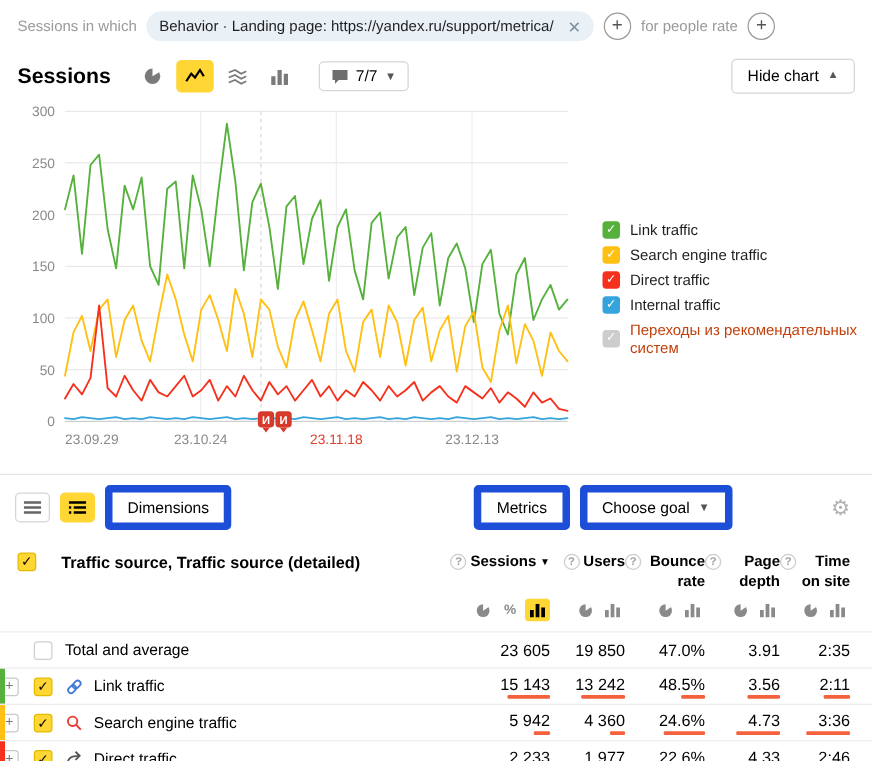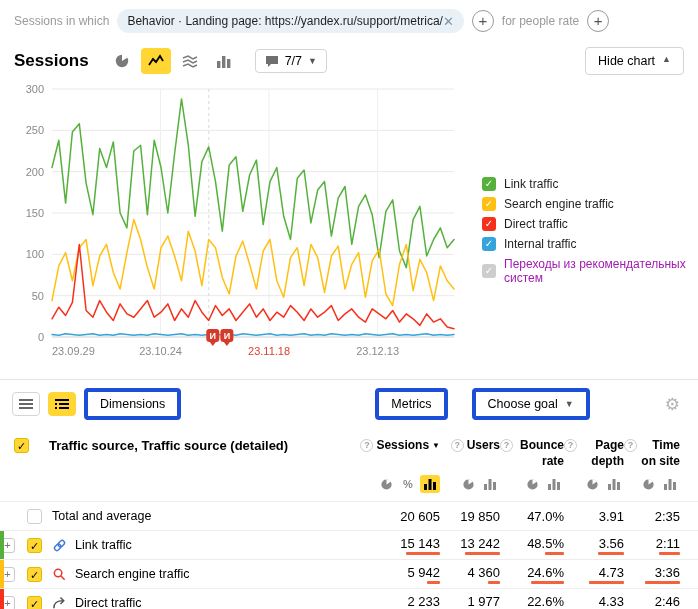--- a/index.html
+++ b/index.html
@@ -2,48 +2,48 @@
 <html><head>
 <meta charset="utf-8">
 <style>
   * { margin:0; padding:0; box-sizing:border-box; }
   html,body { background:#fff; }
   body { font-family:"Liberation Sans", sans-serif; color:#000; }
   .page { width:698px; height:609px; overflow:hidden; position:relative; background:#fff; }
 
   
   .filter-bar { display:flex; align-items:center; gap:8px; padding:9px 14px 6px 14px; font-size:12px; color:#9a9a9a; }
-  .chip { display:inline-flex; align-items:center; gap:0; background:#e9f1f7; border-radius:14px; padding:5px 10px; color:#1f1f1f; font-size:12px; cursor:pointer; }
+  .chip { display:inline-flex; align-items:center; gap:11px; background:#e9f1f7; border-radius:14px; padding:5px 10px; color:#1f1f1f; font-size:12px; cursor:pointer; }
   .chip-x { color:#7e93a2; font-size:13px; line-height:1; cursor:pointer; }
   .add-btn { width:22px; height:22px; border-radius:50%; border:1.5px solid #9a9a9a; background:#fff; color:#555; font-size:15px; line-height:18px; text-align:center; cursor:pointer; padding:0; }
 
   
   .chart-header { display:flex; align-items:center; gap:4px; padding:8px 14px 2px 14px; }
   .chart-title { font-size:17px; font-weight:700; margin-right:14px; }
   .ct-btn { width:30px; height:26px; display:flex; align-items:center; justify-content:center; border:none; background:transparent; border-radius:4px; cursor:pointer; }
   .ct-btn.sel { background:#ffd633; }
   .seg-dd { margin-left:12px; display:flex; align-items:center; gap:6px; border:1px solid #d5d5d5; border-radius:4px; padding:4px 9px; font-size:12.5px; background:#fff; cursor:pointer; }
   .caret { font-size:9px; color:#555; }
   .hide-chart { margin-left:auto; display:flex; align-items:flex-start; gap:7px; border:1px solid #d5d5d5; border-radius:4px; padding:6px 12px; font-size:12.5px; background:#fff; cursor:pointer; }
 
   
   .chart-area { position:relative; height:300px; margin-top:2px; }
   #chart-svg { position:absolute; left:6px; top:0; font-family:"Liberation Sans",sans-serif; }
   .legend { position:absolute; left:482px; top:98px; display:flex; flex-direction:column; gap:6px; }
   .legend-item { display:flex; align-items:center; gap:8px; font-size:12px; color:#1f1f1f; cursor:pointer; }
   .legend-cb { width:14px; height:14px; border-radius:3px; color:#fff; font-size:10px; line-height:14px; text-align:center; flex:0 0 14px; }
-  .legend-item.disabled .legend-label { color:#a21caf; }
+  .legend-item.disabled .legend-label { color:#c2410c; }
 
   
   .table-section { border-top:1px solid #e4e4e4; }
   .table-toolbar { display:flex; align-items:center; gap:8px; padding:8px 12px; }
   .view-btn { width:28px; height:24px; border:1px solid #d5d5d5; border-radius:4px; background:#fff; display:flex; align-items:center; justify-content:center; cursor:pointer; padding:0; }
   .view-btn.sel { background:#ffd633; border-color:#ffd633; }
-  .tbtn { border:4px solid #1d4ed8; border-radius:4px; background:#fff; padding:5px 12px; font-size:12.5px; cursor:pointer; display:flex; align-items:center; gap:7px; }
-  .metrics-wrap { margin-left:186px; display:flex; gap:24px; }
+  .tbtn { border:6px solid #1d4ed8; border-radius:4px; background:#fff; padding:5px 12px; font-size:12.5px; cursor:pointer; display:flex; align-items:center; gap:7px; }
+  .metrics-wrap { margin-left:186px; display:flex; gap:8px; }
   .gear { margin-left:auto; margin-right:6px; color:#b3b3b3; font-size:17px; cursor:pointer; }
 
   .thead { display:flex; align-items:flex-start; padding:10px 18px 4px 14px; }
   .thead-name { flex:1; display:flex; align-items:center; min-width:0; }
   .dim-label { font-size:13px; font-weight:700; margin-left:10px; }
   .hcol { display:flex; justify-content:flex-end; align-items:flex-start; text-align:right; font-weight:700; font-size:12px; line-height:1.3; gap:3px; }
   .q { width:13px; height:13px; border:1px solid #cccccc; border-radius:50%; color:#a0a0a0; font-size:9px; line-height:11px; text-align:center; display:inline-block; flex:0 0 13px; margin-top:1px; cursor:pointer; }
   .sort { font-size:8px; margin-top:3px; }
   .c-sessions{width:88px}.c-users{width:60px}.c-bounce{width:64px}.c-depth{width:60px}.c-time{width:56px}
 
@@ -326,21 +326,21 @@
       </div>
     </div>
 
     <div class="trow">
       <div class="rname">
         <span class="spacer15"></span>
         <span class="chk un">✓</span>
         <span class="row-label">Total and average</span>
       </div>
       <div class="cell c-sessions">
-          <div class="val">20 605</div>
+          <div class="val">23 605</div>
         </div>
       <div class="cell c-users">
           <div class="val">19 850</div>
         </div>
       <div class="cell c-bounce">
           <div class="val">47.0%</div>
         </div>
       <div class="cell c-depth">
           <div class="val">3.91</div>
         </div>

